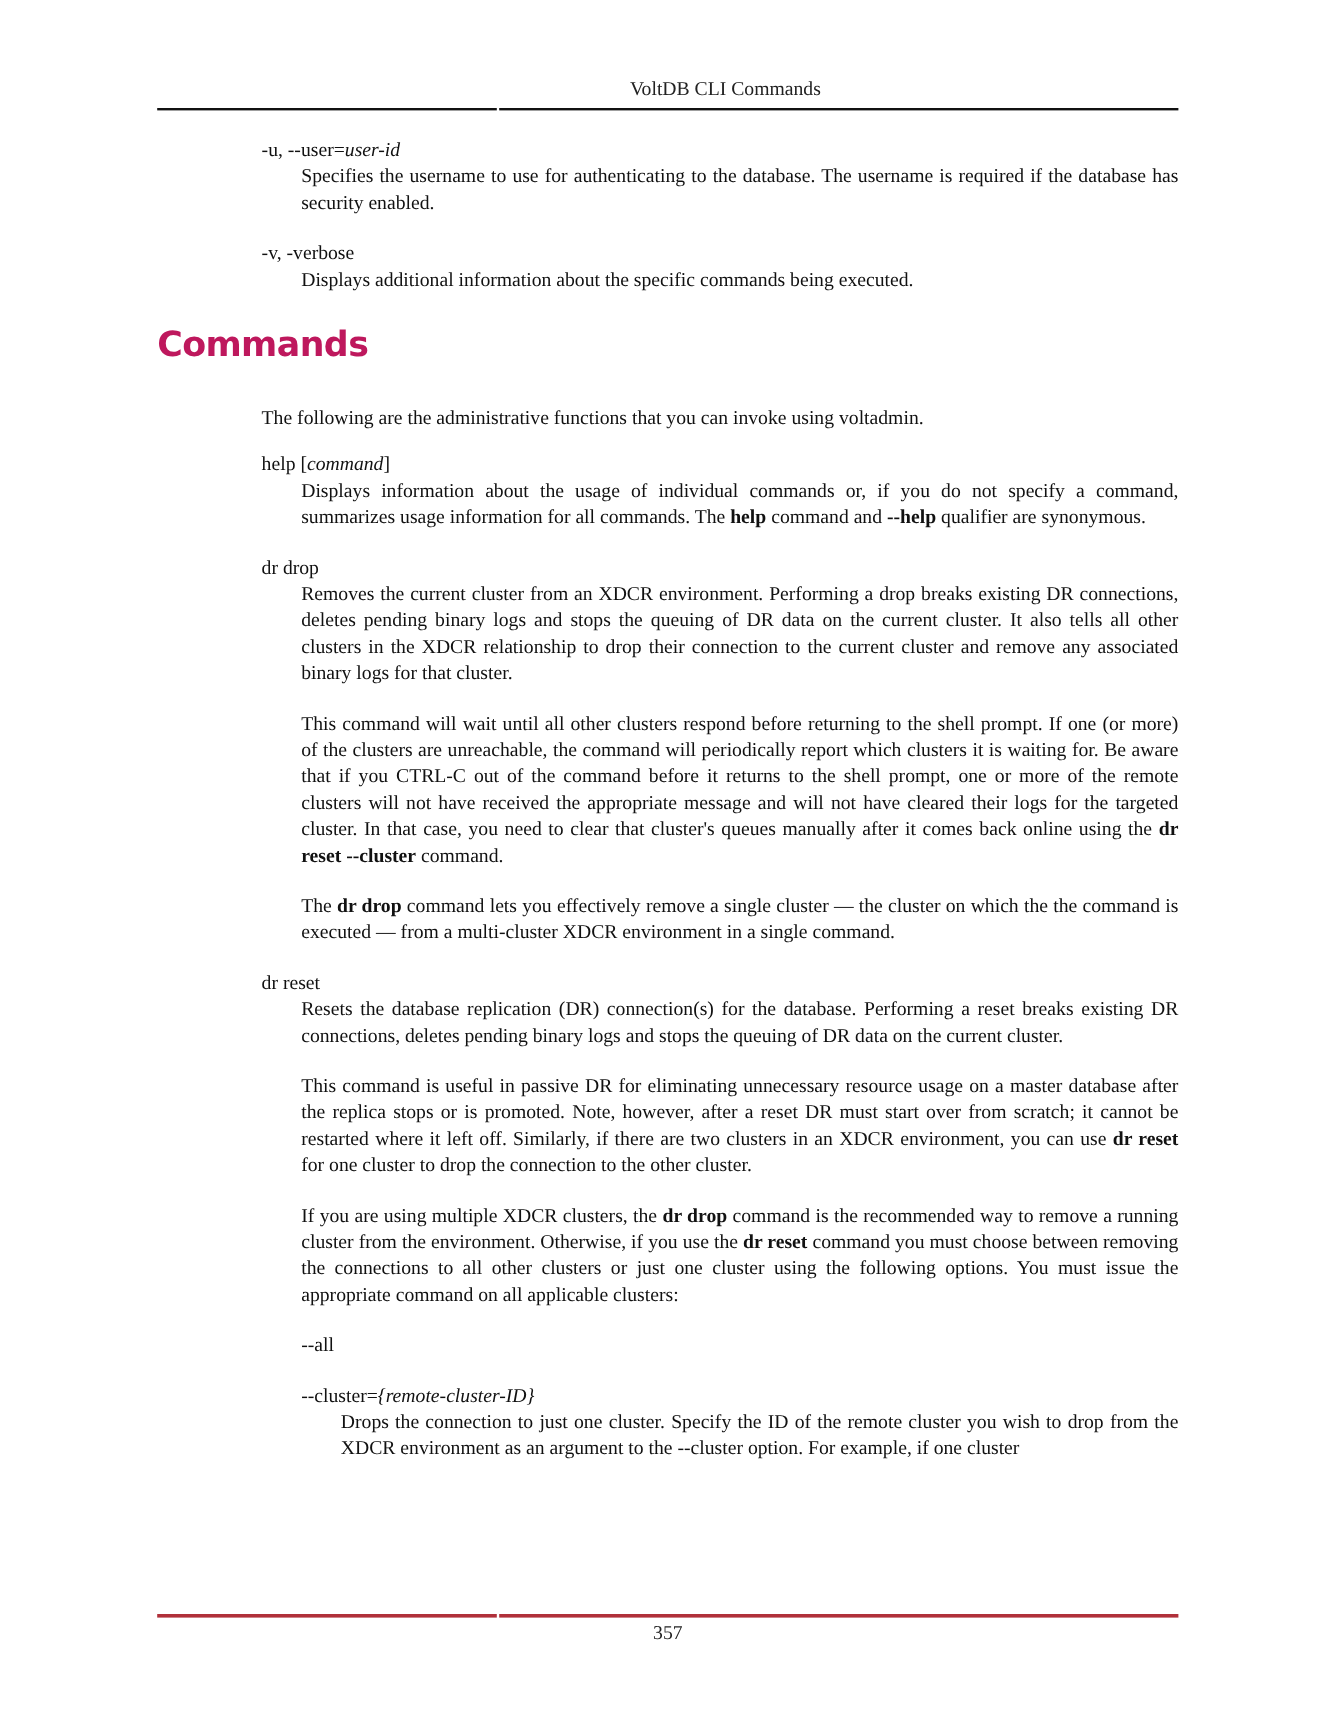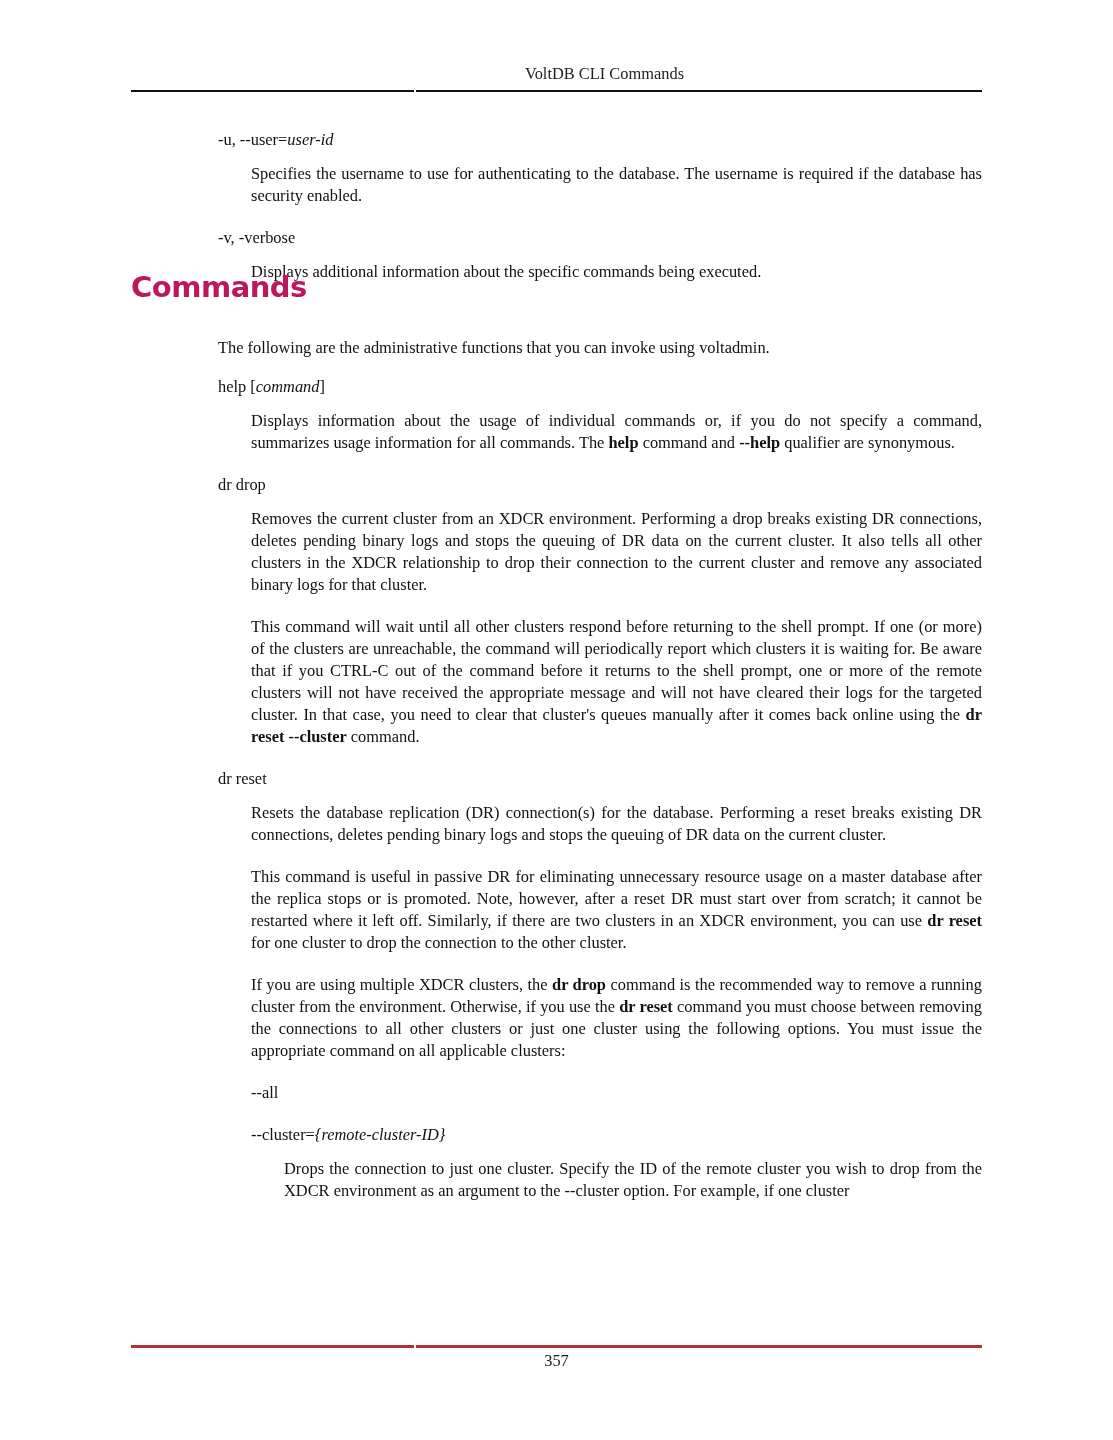--- a/index.html
+++ b/index.html
@@ -9,23 +9,23 @@
     .rule { position: absolute; left: 131px; width: 851px; height: 2px; display: flex; }
     .rule .seg-a { width: 283px; height: 100%; }
     .rule .gap { width: 2px; height: 100%; background: transparent; }
     .rule .seg-b { flex: 1; height: 100%; }
     .rule.top { top: 90px; }
     .rule.top .seg-a, .rule.top .seg-b { background: #111; }
     .rule.bottom { top: 1345px; height: 3px; }
     .rule.bottom .seg-a, .rule.bottom .seg-b { background: #b0303a; }
     .page-number { position: absolute; top: 1350px; left: 0; width: 1113px; text-align: center; font-size: 16.4px; color: #222; }
 
-    .content { position: absolute; top: 129px; left: 218px; width: 764px; }
+    .content { position: absolute; top: 114px; left: 218px; width: 764px; }
     .term { margin: 0; }
-    .def { margin: 12px 0 0 33px; text-align: justify; }
+    .def { margin: 0 0 0 33px; text-align: justify; }
     .def p { margin: 0; }
     .def p + p { margin-top: 20px; }
     .entry { margin-bottom: 20px; }
     .sub { margin-left: 0; }
     .sub .def { margin-left: 33px; }
 
     .section-heading { position: absolute; top: 276px; left: 131px; margin: 0;
       font-family: "DejaVu Sans", sans-serif; font-weight: bold; font-size: 29px; color: #be185d; letter-spacing: -0.5px; }
     .content2 { position: absolute; top: 337px; left: 218px; width: 764px; }
     .intro { margin: 0 0 17px 0; }
@@ -63,20 +63,21 @@
     <div class="def">
       <p><span>Displays information about the usage of individual commands or, if you do not specify a command, summarizes usage information for all commands. The </span><b>help</b><span> command and </span><b>--help</b><span> qualifier are synonymous.</span></p>
     </div>
   </div>
 
   <div class="entry">
     <div class="term">dr drop</div>
     <div class="def">
       <p>Removes the current cluster from an XDCR environment. Performing a drop breaks existing DR connections, deletes pending binary logs and stops the queuing of DR data on the current cluster. It also tells all other clusters in the XDCR relationship to drop their connection to the current cluster and remove any associated binary logs for that cluster.</p>
       <p><span>This command will wait until all other clusters respond before returning to the shell prompt. If one (or more) of the clusters are unreachable, the command will periodically report which clusters it is waiting for. Be aware that if you CTRL-C out of the command before it returns to the shell prompt, one or more of the remote clusters will not have received the appropriate message and will not have cleared their logs for the targeted cluster. In that case, you need to clear that cluster's queues manually after it comes back online using the </span><b>dr reset --cluster</b><span> command.</span></p>
+      <p><span>The </span><b>dr drop</b><span> command lets you effectively remove a single cluster — the cluster on which the the command is executed — from a multi-cluster XDCR environment in a single command.</span></p>
     </div>
   </div>
 
   <div class="entry">
     <div class="term">dr reset</div>
     <div class="def">
       <p>Resets the database replication (DR) connection(s) for the database. Performing a reset breaks existing DR connections, deletes pending binary logs and stops the queuing of DR data on the current cluster.</p>
       <p><span>This command is useful in passive DR for eliminating unnecessary resource usage on a master database after the replica stops or is promoted. Note, however, after a reset DR must start over from scratch; it cannot be restarted where it left off. Similarly, if there are two clusters in an XDCR environment, you can use </span><b>dr reset</b><span> for one cluster to drop the connection to the other cluster.</span></p>
       <p><span>If you are using multiple XDCR clusters, the </span><b>dr drop</b><span> command is the recommended way to remove a running cluster from the environment. Otherwise, if you use the </span><b>dr reset</b><span> command you must choose between removing the connections to all other clusters or just one cluster using the following options. You must issue the appropriate command on all applicable clusters:</span></p>
 

